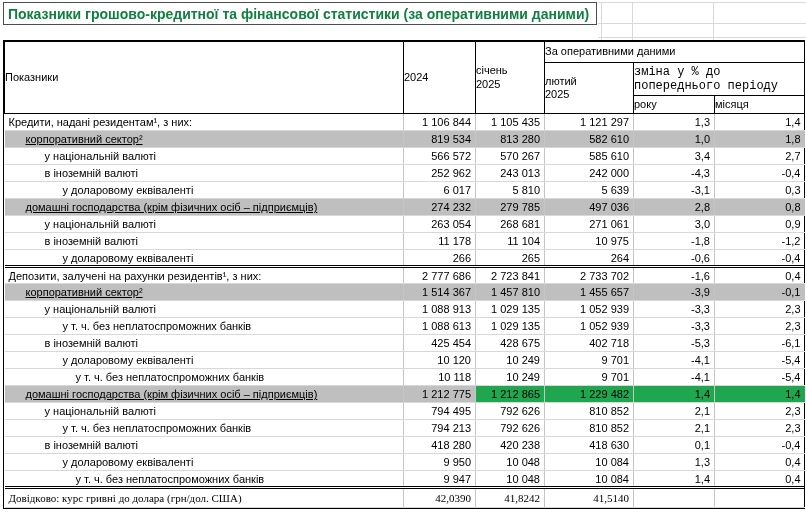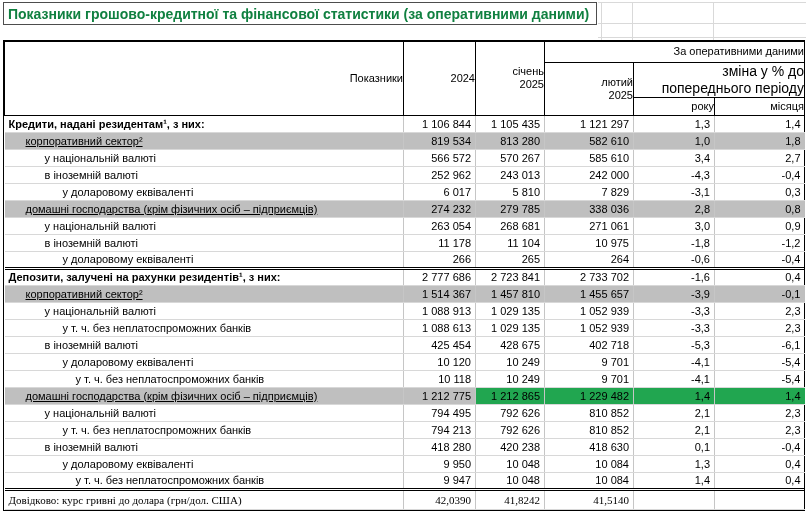--- a/index.html
+++ b/index.html
@@ -11,40 +11,40 @@
   .gl.v{width:1px;top:2px;height:38px;}
   .gl.h{height:1px;left:598px;width:208px;}
 
   .title-box{position:absolute;left:3px;top:2px;width:594px;height:23px;border:1px solid #4d4d4d;
     display:flex;align-items:center;padding-left:4px;box-sizing:border-box;}
   .title-box span{font-size:14px;font-weight:700;color:var(--title-green);white-space:nowrap;}
   .subtitle{position:absolute;left:4px;top:29px;font-size:9.5px;color:#000;}
 
   .tbl-wrap{position:absolute;left:3px;top:40px;width:800px;border:1px solid #000;box-sizing:content-box;}
   table{border-collapse:collapse;table-layout:fixed;width:800px;}
-  th{border:1px solid #000;font-weight:400;font-size:11px;text-align:right;vertical-align:middle;
+  th{border:1px solid #000;font-weight:400;font-size:11px;text-align:left;vertical-align:middle;
      padding:0;background:#fff;white-space:pre-line;line-height:1.2;}
   thead tr:nth-child(1){height:21px;}
   thead tr:nth-child(2){height:33px;}
   thead tr:nth-child(3){height:18px;}
-  th.small{font-size:14px;}
+  th.small{font-size:12px;font-family:Liberation Mono, monospace;}
 
   tbody tr{height:17px;}
   tbody tr.footer{height:20px;font-family:Liberation Serif, serif;}
   td{border-right:1px solid #c6c6c6;border-bottom:1px solid #d8d8d8;font-size:11px;padding:0;
      overflow:hidden;white-space:nowrap;vertical-align:middle;}
   td.num{text-align:right;padding-right:4px;}
   td.lbl{text-align:left;}
   .lvl0{padding-left:4px;}
   .lvl1{padding-left:21px;text-decoration:underline;}
   .lvl2{padding-left:40px;}
   .lvl3{padding-left:58px;margin-top:8px;}
   .lvl4{padding-left:71px;}
 
-  tr.section td.lbl{font-weight:700;margin-top:47px;}
+  tr.section td.lbl{font-weight:400;margin-top:47px;}
   tr.gray td{background:var(--row-gray);}
   tr.highlight td.lbl, tr.highlight td.c0{background:var(--row-gray);}
   tr.highlight td.c1, tr.highlight td.c2, tr.highlight td.c3, tr.highlight td.c4{background:var(--hl-green);}
   tr.divider td{border-top:3px double #000;}
   tbody td:last-child{border-right:none;}
 </style>
 </head>
 <body>
 
 <div class="sheet">
@@ -119,29 +119,29 @@
             <td class="num c0">252 962</td>
             <td class="num c1">243 013</td>
             <td class="num c2">242 000</td>
             <td class="num c3">-4,3</td>
             <td class="num c4">-0,4</td>
           </tr>
           <tr class="normal">
             <td class="lbl lvl3">у доларовому еквіваленті</td>
             <td class="num c0">6 017</td>
             <td class="num c1">5 810</td>
-            <td class="num c2">7 829</td>
+            <td class="num c2">5 639</td>
             <td class="num c3">-3,1</td>
             <td class="num c4">0,3</td>
           </tr>
           <tr class="gray">
             <td class="lbl lvl1">домашні господарства (крім фізичних осіб – підприємців)</td>
             <td class="num c0">274 232</td>
             <td class="num c1">279 785</td>
-            <td class="num c2">338 036</td>
+            <td class="num c2">497 036</td>
             <td class="num c3">2,8</td>
             <td class="num c4">0,8</td>
           </tr>
           <tr class="normal">
             <td class="lbl lvl2">у національній валюті</td>
             <td class="num c0">263 054</td>
             <td class="num c1">268 681</td>
             <td class="num c2">271 061</td>
             <td class="num c3">3,0</td>
             <td class="num c4">0,9</td>

